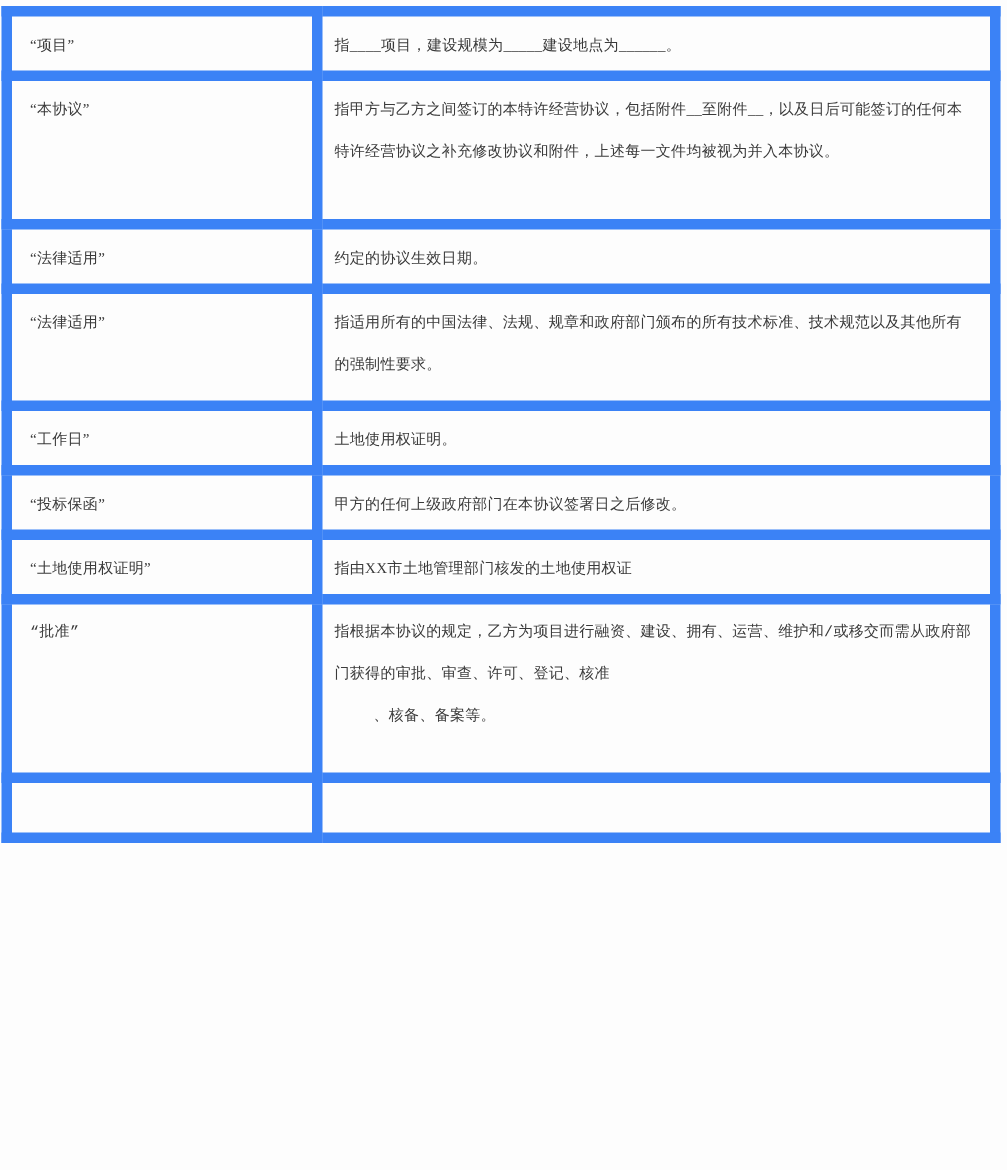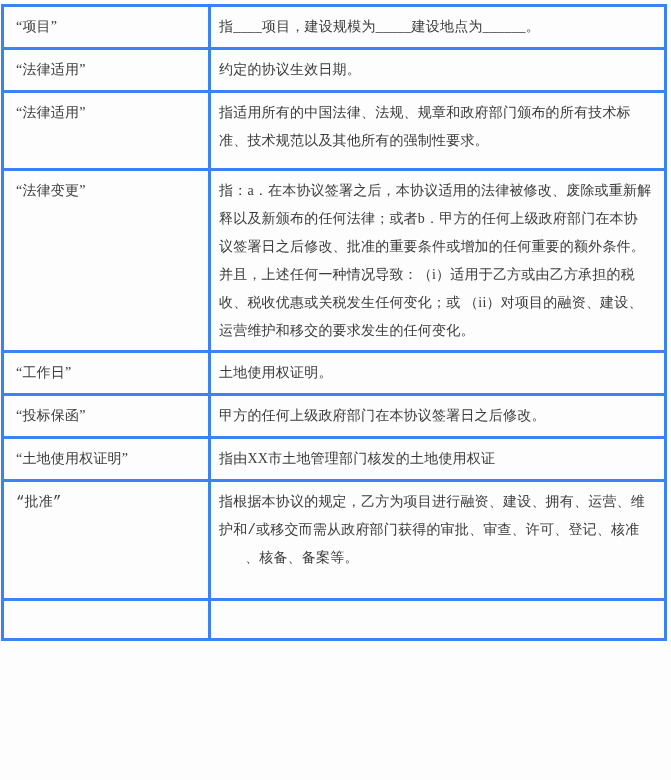--- a/index.html
+++ b/index.html
@@ -14,24 +14,24 @@
     font-family: "Liberation Serif", "DejaVu Serif", serif;
   }
   .doc-table {
     border-collapse: collapse;
     table-layout: fixed;
     width: 666px;
     margin: 4px 0 0 1px;
   }
   .doc-table col.c-term { width: 207px; }
   .doc-table td {
-    border: 3px solid #3b82f6;
+    border: 7px solid #3b82f6;
     vertical-align: top;
     box-sizing: border-box;
-    font-size: 14px;
+    font-size: 10px;
     line-height: 28px;
     color: #3a3a3a;
     letter-spacing: 0.2px;
   }
   td.term-cell { padding: 6px 6px 0 12px; }
   td.def-cell  { padding: 6px 12px 0 8px; }
   .def-cont { margin-left: 26px; }
   
   tr.h43  td { height: 43px; }
   tr.h99  td { height: 99px; }
@@ -47,31 +47,31 @@
 <table class="doc-table">
   <colgroup>
       <col class="c-term">
       <col class="c-def">
     </colgroup>
   <tbody>
     <tr class="h43">
       <td class="term-cell">“项目”</td>
       <td class="def-cell">指____项目，建设规模为_____建设地点为______。</td>
     </tr>
+    <tr class="h99">
+      <td class="term-cell">“本协议”</td>
+      <td class="def-cell">指甲方与乙方之间签订的本特许经营协议，包括附件__至附件__，以及日后可能签订的任何本特许经营协议之补充修改协议和附件，上述每一文件均被视为并入本协议。</td>
+    </tr>
     <tr class="h43">
       <td class="term-cell">“法律适用”</td>
       <td class="def-cell">约定的协议生效日期。</td>
     </tr>
     <tr class="h78">
       <td class="term-cell">“法律适用”</td>
       <td class="def-cell">指适用所有的中国法律、法规、规章和政府部门颁布的所有技术标准、技术规范以及其他所有的强制性要求。</td>
-    </tr>
-    <tr class="h182">
-      <td class="term-cell">“法律变更”</td>
-      <td class="def-cell">指：a．在本协议签署之后，本协议适用的法律被修改、废除或重新解释以及新颁布的任何法律；或者b．甲方的任何上级政府部门在本协议签署日之后修改、批准的重要条件或增加的任何重要的额外条件。并且，上述任何一种情况导致：（i）适用于乙方或由乙方承担的税收、税收优惠或关税发生任何变化；或 （ii）对项目的融资、建设、运营维护和移交的要求发生的任何变化。</td>
     </tr>
     <tr class="h43">
       <td class="term-cell">“工作日”</td>
       <td class="def-cell">土地使用权证明。</td>
     </tr>
     <tr class="h43">
       <td class="term-cell">“投标保函”</td>
       <td class="def-cell">甲方的任何上级政府部门在本协议签署日之后修改。</td>
     </tr>
     <tr class="h43">

